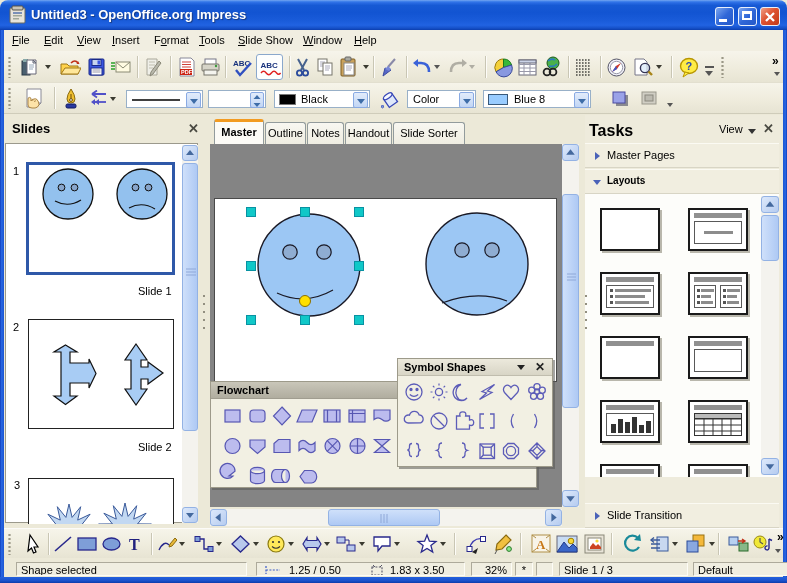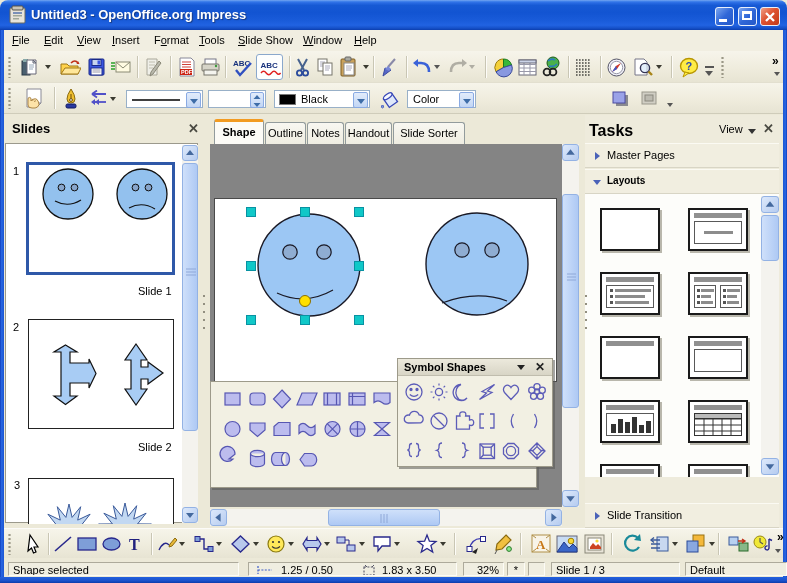--- a/index.html
+++ b/index.html
@@ -52,21 +52,21 @@
 .tri{position:absolute;width:0;height:0}
 .trE{border-top:4px solid transparent;border-bottom:4px solid transparent;border-left:5px solid #4a62b8}
 .trS{border-left:4px solid transparent;border-right:4px solid transparent;border-top:5px solid #4a62b8}
 
 .lt{position:absolute;width:60px;height:43px;background:#fff;border:2px solid #1a1a1a;box-shadow:2px 2px 0 #b9b7ac}
 .ltbar{position:absolute;left:4px;top:3px;right:4px;height:5px;background:#909090}
 .ltbox{position:absolute;border:1px solid #595959;background:#fff}
 .ltline{position:absolute;height:3px;background:#8c8c8c}
 .bdot{position:absolute;width:3px;height:3px;background:#555}
 
-#status{left:8px;top:559px;width:702px;height:18px;background:#ece9d8}
+#status{left:16px;top:559px;width:702px;height:18px;background:#ece9d8}
 .sfield{position:absolute;top:3px;height:14px;background:#f0eee1;border:1px solid #adaa9b;border-bottom-color:#fdfcf6;border-right-color:#fdfcf6;font-size:11px;padding:1px 4px 0 4px;white-space:nowrap;overflow:hidden}
 </style></head>
 <body>
 <div class="abs" id="title">
 <svg style="position:absolute;left:8px;top:5px" width="20" height="20" viewBox="0 0 20 20">
       <rect x="2" y="3" width="15" height="15" rx="1" fill="#e8e4da" stroke="#6a6a60"></rect>
       <rect x="4" y="1" width="11" height="4" rx="1" fill="#c8c4b8" stroke="#55524a"></rect>
       <rect x="5" y="7" width="9" height="2" fill="#7a90b8"></rect>
       <rect x="5" y="10" width="9" height="1.5" fill="#a0a89a"></rect>
       <rect x="5" y="13" width="6" height="1.5" fill="#a0a89a"></rect>
@@ -279,20 +279,25 @@
     </div>
 <svg style="position:absolute;left:374px;top:6px" width="22" height="21" viewBox="0 0 22 21">
       <g transform="rotate(-35 11 10)">
         <rect x="6.5" y="7" width="10" height="10" fill="#dfe8fa" stroke="#3848b8" stroke-width="1.3"></rect>
         <ellipse cx="11.5" cy="7" rx="5" ry="2.2" fill="#f6f8ff" stroke="#3848b8" stroke-width="1.3"></ellipse>
       </g>
       <path d="M4 16 q-1.5 3 0.5 3 q2 0 0.5 -3" fill="#88aae0" stroke="#3848b8" stroke-width=".8"></path>
     </svg>
 <div class="combo" style="left:403px;width:69px;padding:2px 0 0 4px">
       <span style="position:absolute;left:5px;top:2px">Color</span>
+      <div class="cbtn"></div>
+    </div>
+<div class="combo" style="left:479px;width:108px;padding:2px 0 0 4px">
+      <div style="position:absolute;left:4px;top:3px;width:20px;height:11px;background:#99ccff;border:1px solid #39597a"></div>
+      <span style="position:absolute;left:30px;top:2px">Blue 8</span>
       <div class="cbtn"></div>
     </div>
 <svg style="position:absolute;left:605px;top:5px" width="23" height="21" viewBox="0 0 23 21">
       <rect x="7" y="7" width="12" height="11" fill="#8a8a90"></rect>
       <rect x="4" y="4" width="12" height="11" fill="#9aa2e8" stroke="#4a4aa0"></rect>
     </svg>
 <svg style="position:absolute;left:634px;top:5px" width="23" height="21" viewBox="0 0 23 21">
       <rect x="4" y="4" width="14" height="12" fill="#d0cec4" stroke="#9a988c"></rect>
       <rect x="7" y="7" width="8" height="6" fill="#bcbab0" stroke="#8a887e"></rect>
     </svg>
@@ -352,21 +357,21 @@
           <path d="M7 10 l4 -5 h-8 z" fill="#44699e"></path>
         </svg>
       </div>
 </div>
 </div>
 <div class="abs" id="tabbar">
 <div class="tab" id="tabO" style="left:56px;width:41px">Outline</div>
 <div class="tab" id="tabNo" style="left:98px;width:37px">Notes</div>
 <div class="tab" id="tabH" style="left:136px;width:47px">Handout</div>
 <div class="tab" id="tabS" style="left:184px;width:72px">Slide Sorter</div>
-<div class="tab" id="tabN" style="left:5px;width:50px">Shape</div>
+<div class="tab" id="tabN" style="left:5px;width:50px">Master</div>
 </div>
 <div class="abs" id="canvas">
     <div id="slide"></div>
 <svg style="position:absolute;left:0;top:0" width="352" height="363" viewBox="0 0 352 363">
 <circle cx="99" cy="121" r="51" fill="#9cc7f4" stroke="#1a1a26" stroke-width="1.4"></circle>
 <circle cx="80" cy="108" r="7.2" fill="#8fadd2" stroke="#1a1a26" stroke-width="1.2"></circle>
 <circle cx="114" cy="108" r="7.2" fill="#8fadd2" stroke="#1a1a26" stroke-width="1.2"></circle>
 <path d="M67 149 Q95 162 123 146" fill="none" stroke="#1a1a26" stroke-width="1.2"></path>
 <circle cx="267" cy="120" r="51" fill="#9cc7f4" stroke="#1a1a26" stroke-width="1.4"></circle>
 <circle cx="252" cy="106" r="7.2" fill="#8fadd2" stroke="#1a1a26" stroke-width="1.2"></circle>
@@ -413,20 +418,21 @@
         <path d="M1 0v9M4 0v9M7 0v9" stroke="#8fa8d8"></path>
       </svg>
     </div>
 <div class="sbtn" style="left:335px;top:0">
       <svg width="15" height="15" viewBox="0 0 14 14">
         <path d="M10 7 l-5 -4 v8 z" fill="#44699e"></path>
       </svg>
     </div>
 </div>
 <div class="abs fpanel" id="flowp" style="left:210px;top:381px;width:327px;height:107px">
+    <div class="fcap" style="background:linear-gradient(180deg,#c9c6b9,#b0ad9f);border-bottom:1px solid #a09d90">Flowchart</div>
 <svg width="327" height="89" viewBox="0 0 327 89" fill="#bcbcee" stroke="#5757b2" stroke-width="1.2">
 <rect x="14" y="11" width="15" height="12"></rect>
 <rect x="39" y="11" width="15" height="12" rx="3.5"></rect>
 <path d="M71 8 L79.5 17 L71 26 L62.5 17 Z"></path>
 <path d="M91 11 L106 11 L101 23 L86 23 Z"></path>
 <rect x="113" y="11" width="16" height="12"></rect>
       <path d="M116.5 11 v12 M125.5 11 v12" fill="none"></path>
 <rect x="138" y="11" width="16" height="12"></rect>
       <path d="M138 14.5 h16 M141.5 11 v12" fill="none"></path>
 <path d="M163 11 h16 v9.5 q-4 3.4 -8 0 q-4 -3.4 -8 0 z"></path>

